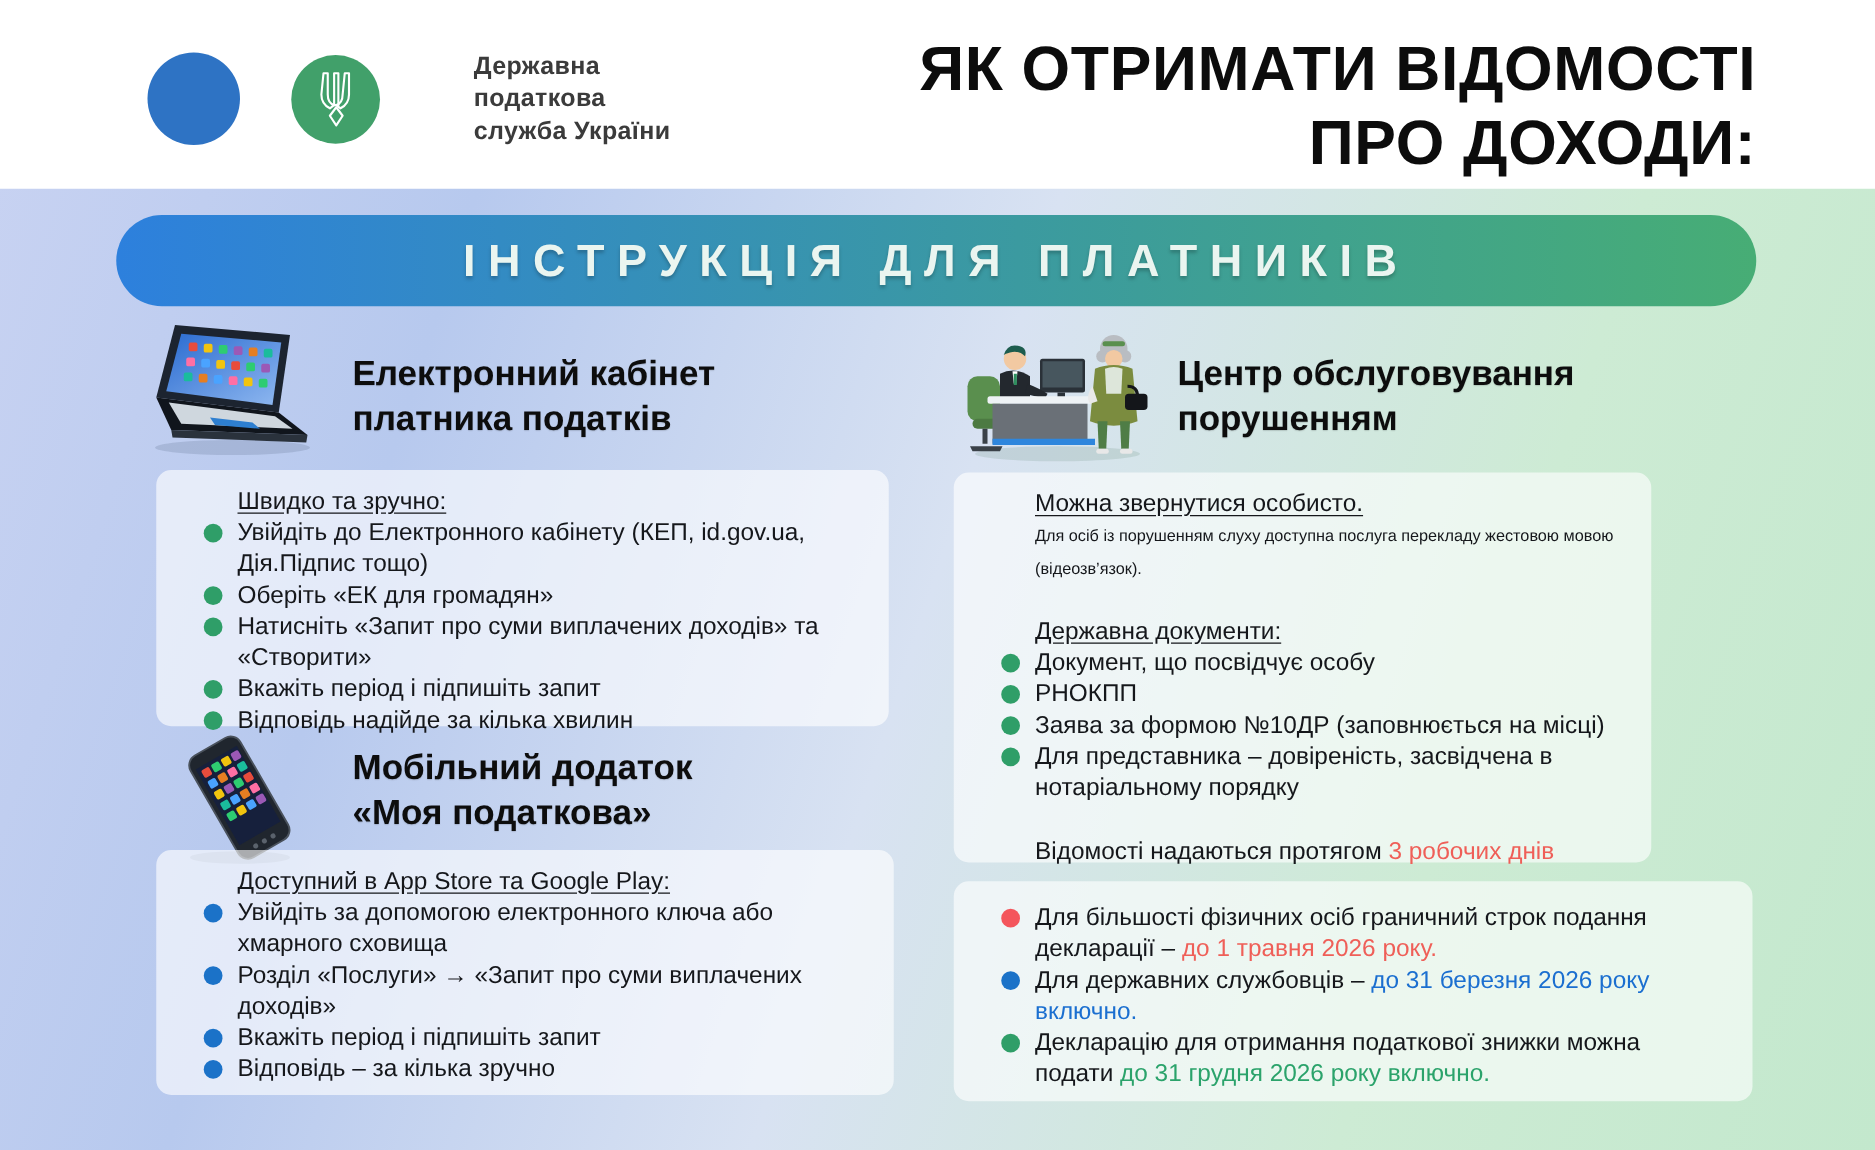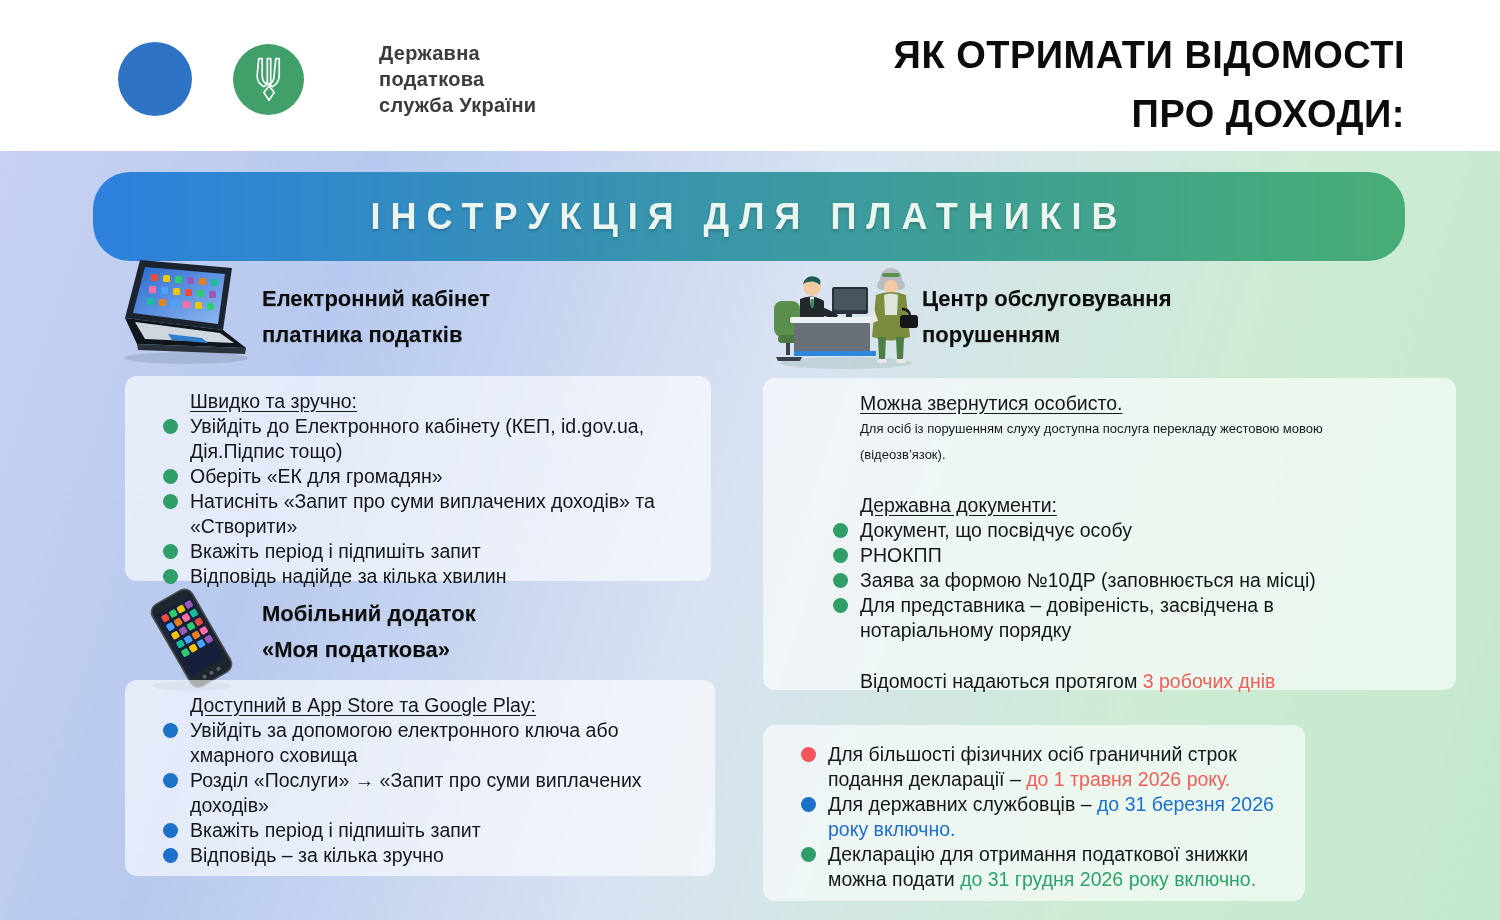--- a/index.html
+++ b/index.html
@@ -15,37 +15,38 @@
   }
   
   .logo-wrap { position:absolute; left:118px; top:40px; display:flex; align-items:center;gap:43px; }
   .circle-blue { width:74px; height:74px; border-radius:50%; background:#2e73c4; }
   .circle-green { width:71px; height:71px; border-radius:50%; background:#41a06a; margin-left:-2px;
                   display:flex; align-items:center; justify-content:center; }
   .org-name { margin-left:32px; font-size:20px; line-height:26px; font-weight:700; color:#3b3b3b; letter-spacing:0.3px; }
   
   .main-title {
     position:absolute; right:95px; top:26px; text-align:right;
-    font-size:38px; line-height:59px; font-weight:900; color:#0c0c0c; letter-spacing:0.5px;
+    font-size:50px; line-height:59px; font-weight:900; color:#0c0c0c; letter-spacing:0.5px;
     font-family:"Liberation Sans", sans-serif;
   }
   
   .banner {
-    position:absolute; left:93px; top:172px; width:1312px; height:89px; border-radius:37px;
+    position:absolute; left:93px; top:172px; width:1312px; height:73px; border-radius:37px;
     background:linear-gradient(90deg,#2d80dd 0%, #3b9aa0 55%, #47ad75 100%);
     display:flex; align-items:center; justify-content:center;
   }
   .banner-label {
     color:#eaf5f0; font-size:36px; font-weight:800; letter-spacing:10px;
     text-shadow:0 2px 3px rgba(0,0,0,0.22);
   }
   
   .sec-heading {
-    position:absolute; font-size:22px; line-height:36px; font-weight:800; color:#0d0d0d;
+    position:absolute; font-size:28px; line-height:36px; font-weight:800; color:#0d0d0d;
     text-shadow:0 1px 1px rgba(0,0,0,0.15);
+    margin-left:20px;
   }
   
   .panel {
     position:absolute; background:rgba(255,255,255,0.62); border-radius:12px;
     color:#15171b;
   }
   .panel-inner { padding:13px 18px 10px 38px; }
   .box-title {
     margin-left:27px; font-size:19.5px; line-height:25px;
     text-decoration:underline; text-underline-offset:3px;
@@ -267,21 +268,21 @@
     <path d="M132,52 q8,0 8,8" stroke="#14161a" stroke-width="2.5" fill="none"></path>
     <rect x="130" y="58" width="18" height="13" rx="3" fill="#14161a"></rect>
     <path d="M104,52 q-6,8 -2,14 l6,-2 Z" fill="#e9e9e9"></path>
   </svg>
 
   <div class="sec-heading" style="left:922px;top:281px;">
     <div>Центр обслуговування</div>
     <div>порушенням</div>
   </div>
 
-  <div class="panel w520 w520p" style="left:763px;top:378px;width:693px;height:312px;padding-left:32px;">
+  <div class="panel w520 w520p" style="left:763px;top:378px;width:558px;height:312px;">
     <div class="panel-inner">
       <div class="box-title">Можна звернутися особисто.</div>
       <div class="para">Для осіб із порушенням слуху доступна послуга перекладу жестовою мовою (відеозв’язок).</div>
       <div class="spacer26"></div>
       <div class="box-title">Державна документи:</div>
       <ul class="blist" id="list-docs">
           <li>
             <span class="dot" style="background: rgb(47, 158, 104);"></span>
             <span class="li-text">Документ, що посвідчує особу</span>
           </li>
@@ -298,21 +299,21 @@
             <span class="li-text">Для представника – довіреність, засвідчена в нотаріальному порядку</span>
           </li>
         </ul>
       <div class="spacer26"></div>
       <div class="footnote">
         <span>Відомості надаються протягом </span><span id="footnote-link" class="datelink" style="color: rgb(239, 95, 88);">3 робочих днів</span>
       </div>
     </div>
   </div>
 
-  <div class="panel w500" style="left:763px;top:705px;width:542px;height:176px;margin-top:20px;">
+  <div class="panel w500" style="left:763px;top:705px;width:639px;height:176px;">
     <div class="panel-inner" style="padding-top:17px;">
       <ul class="blist" id="list-deadlines">
           <li>
             <span class="dot" style="background: rgb(244, 85, 92);"></span>
             <span class="li-text"><span>Для більшості фізичних осіб граничний строк подання декларації – </span><span class="datelink" style="color: rgb(239, 95, 88);">до 1 травня 2026 року.</span></span>
           </li>
           <li>
             <span class="dot" style="background: rgb(27, 114, 200);"></span>
             <span class="li-text"><span>Для державних службовців – </span><span class="datelink" style="color: rgb(27, 111, 208);">до 31 березня 2026 року включно.</span></span>
           </li>

